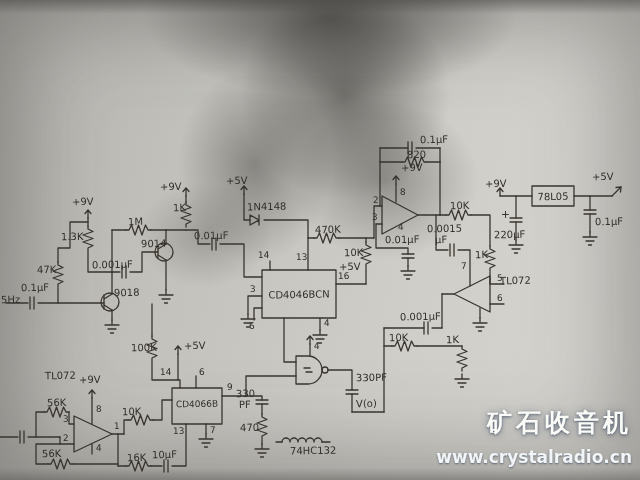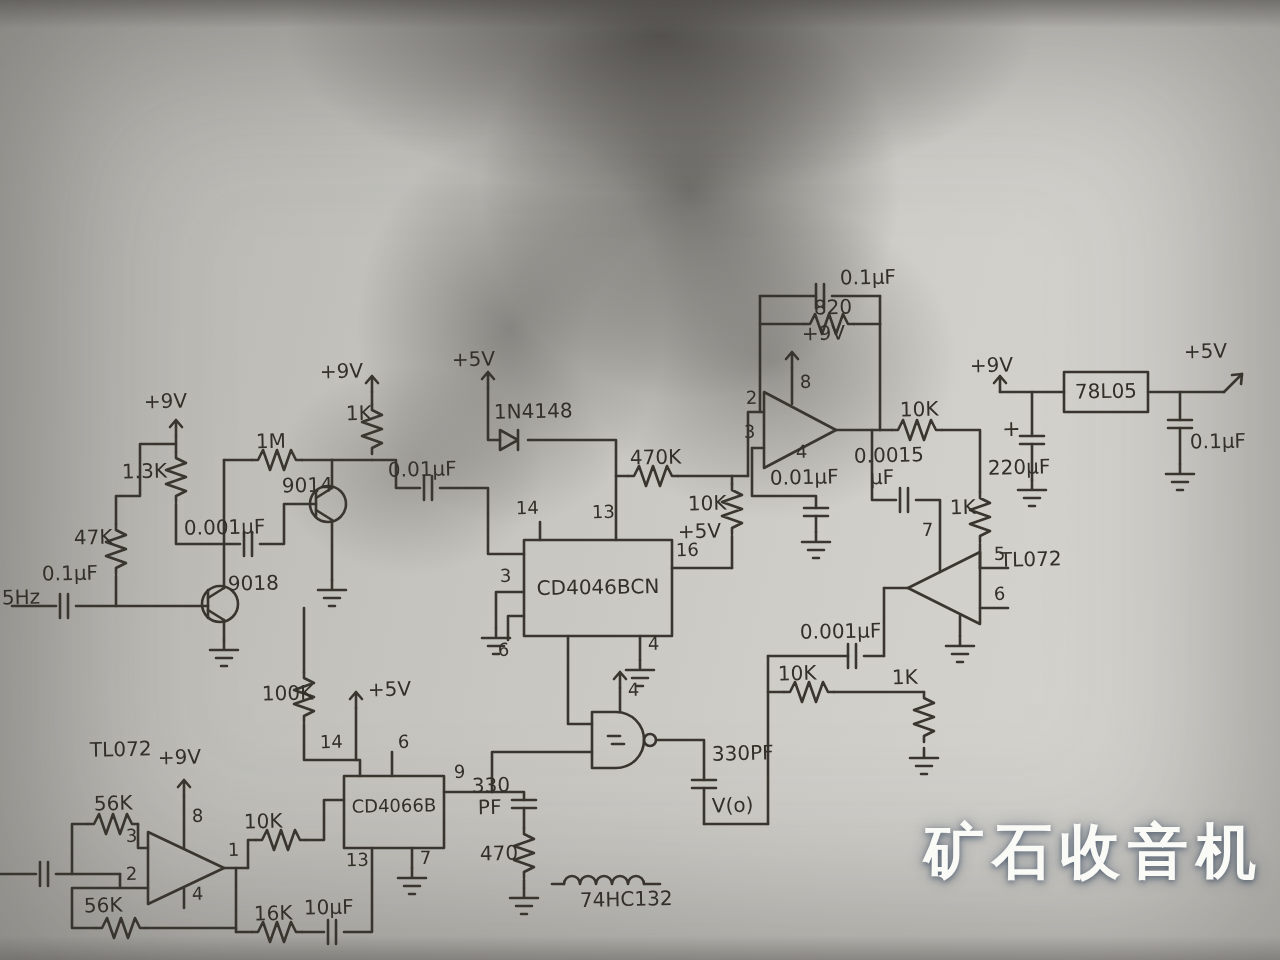--- a/index.html
+++ b/index.html
@@ -13,21 +13,21 @@
   .ic-label{position:absolute;font-size:10px;line-height:1.1;color:#332f29;text-align:center;transform:rotate(-1deg);}
   .shadow{position:absolute;inset:0;pointer-events:none;background:
     linear-gradient(180deg, rgba(60,58,55,.45) 0px, rgba(60,58,55,0) 14px),
     linear-gradient(0deg, rgba(60,58,55,.30) 0px, rgba(60,58,55,0) 12px),
     radial-gradient(ellipse 260px 110px at 330px 18px, rgba(38,36,33,.62), rgba(38,36,33,0) 72%),
     radial-gradient(ellipse 150px 150px at 345px 95px, rgba(42,40,36,.55), rgba(42,40,36,0) 70%),
     radial-gradient(ellipse 110px 140px at 255px 165px, rgba(48,46,42,.42), rgba(48,46,42,0) 70%),
     radial-gradient(ellipse 130px 110px at 385px 180px, rgba(52,50,46,.38), rgba(52,50,46,0) 72%),
     radial-gradient(ellipse 90px 70px at 205px 235px, rgba(60,58,54,.28), rgba(60,58,54,0) 75%);}
   .vignette{position:absolute;inset:0;pointer-events:none;box-shadow:inset 0 0 90px 20px rgba(55,53,50,.38);}
-  .wm-title{position:absolute;right:8px;top:406px;font-size:30px;font-weight:bold;color:#fafaf7;
+  .wm-title{position:absolute;right:8px;top:406px;font-size:25px;font-weight:bold;color:#fafaf7;
             letter-spacing:4px;text-shadow:0 1px 3px rgba(20,40,70,.55),0 0 8px rgba(30,50,80,.35);}
   .wm-url{position:absolute;right:8px;top:447px;font-size:17px;font-weight:bold;color:#f2f5f8;
           text-shadow:0 1px 2px rgba(20,40,70,.55);}
 </style>
 </head>
 <body>
 
 <div class="photo">
 
   <svg class="sch" id="sch" viewBox="0 0 640 480" xmlns="http://www.w3.org/2000/svg">
@@ -278,13 +278,14 @@
     </div>
 
   <div class="ic-label" style="left:264px;top:289px;width:70px;">CD4046BCN</div>
   <div class="ic-label" style="left:173px;top:400px;width:48px;font-size:9px;">CD4066B</div>
   <div class="ic-label" style="left:533px;top:191px;width:40px;">78L05</div>
 
   <div class="shadow"></div>
   <div class="vignette"></div>
 
   <div class="wm-title">矿石收音机</div>
+  <div class="wm-url">www.crystalradio.cn</div>
 </div>
 
 </body></html>

